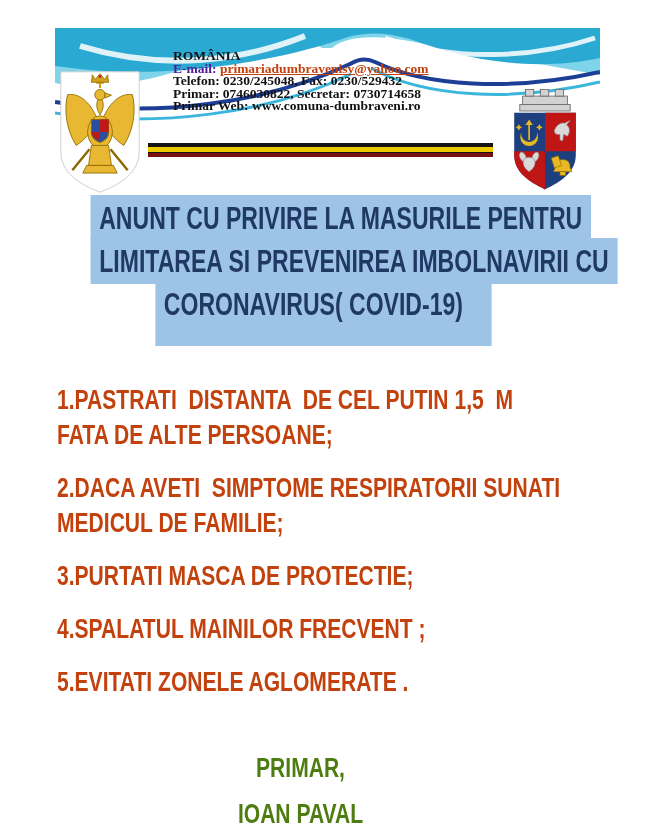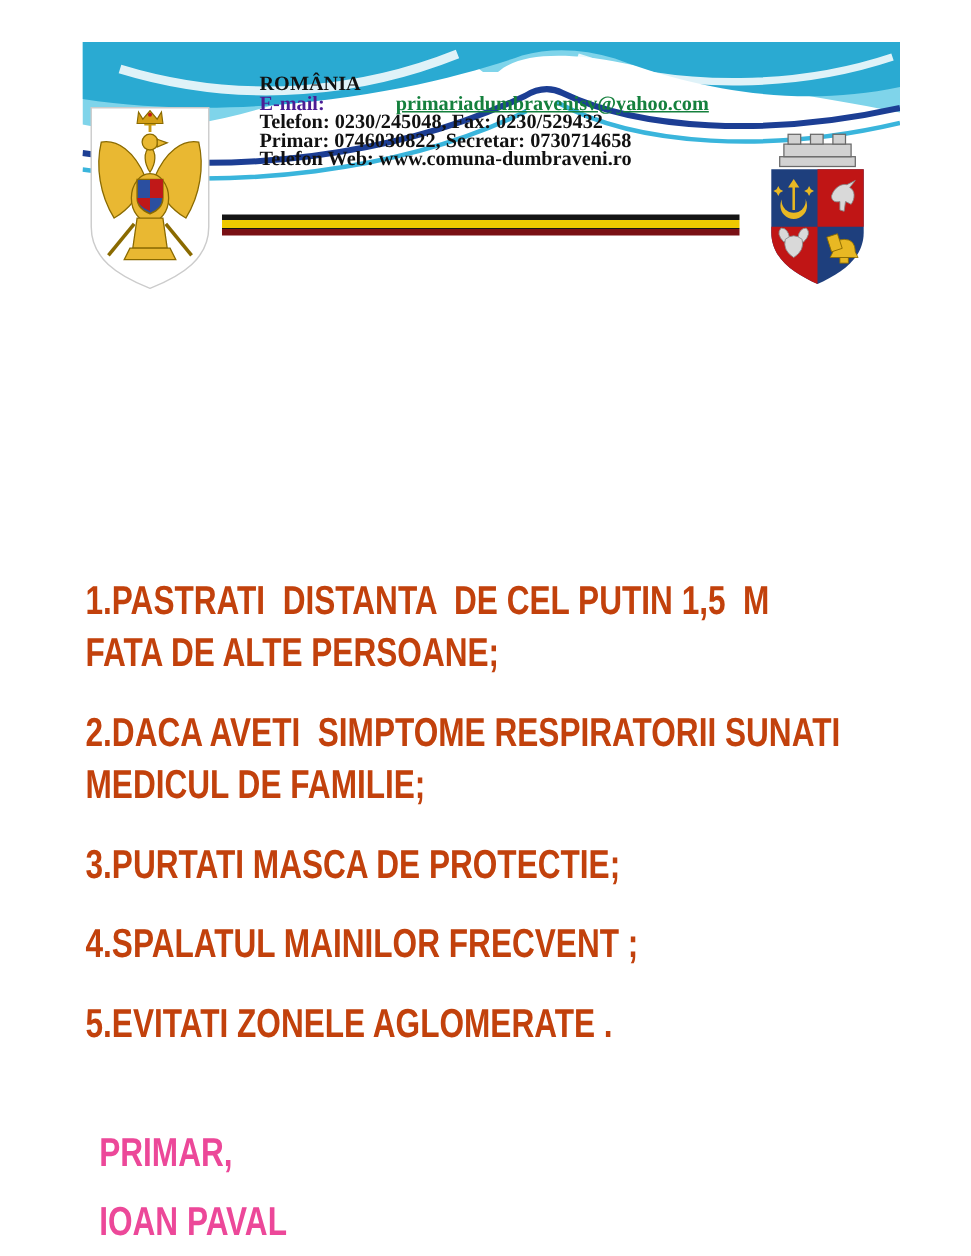--- a/index.html
+++ b/index.html
@@ -12,21 +12,21 @@
   .letterhead{position:absolute;left:55px;top:28px;width:545px;height:172px;}
   .wave{position:absolute;left:0;top:0;width:545px;height:115px;}
   .arms-left{position:absolute;left:2px;top:38px;width:86px;height:132px;}
   .arms-right{position:absolute;left:448px;top:50px;width:84px;height:122px;}
   .inst{
     position:absolute;left:118px;top:22px;width:310px;text-align:left;
     font-family:"Liberation Serif",serif;font-weight:bold;
     font-size:13.5px;line-height:12.6px;color:#111111;white-space:nowrap;
   }
   .inst .email-label{color:#4c1d95;}
-  .inst a.email-link{color:#15803d;text-decoration:underline;cursor:pointer;margin-left:44px;}
+  .inst a.email-link{color:#c2410c;text-decoration:underline;cursor:pointer;}
   .tricolor{
     position:absolute;left:93px;top:115px;width:345px;height:14px;
     background:linear-gradient(to bottom,
       #141414 0%,#141414 28%,
       #eec900 28%,#eec900 62%,
       #141414 62%,#141414 68%,
       #7a1014 68%,#7a1014 100%);
   }
 
   
@@ -38,22 +38,22 @@
   .title-line.ext .hl{padding-right:40px;padding-bottom:24px;}
 
   
   .measures{position:absolute;left:57px;top:383px;width:560px;color:#c2410c;}
   .measure{
     font-size:27px;font-weight:bold;line-height:35px;margin:0 0 18px 0;
     white-space:pre-wrap;transform:scaleX(.78);transform-origin:0 0;width:128%;
   }
 
   
-  .signature{position:absolute;left:0;top:751px;width:601px;text-align:left;
-             color:#ec4899;font-weight:bold;}
+  .signature{position:absolute;left:0;top:751px;width:601px;text-align:center;
+             color:#4d7c0f;font-weight:bold;}
   .sig-line{font-size:27px;line-height:35px;transform:scaleX(.78);transform-origin:50% 50%;}
   .sig-role{margin-bottom:11px;}
 </style>
 </head>
 <body>
 
 <div class="page">
 
   <div class="letterhead">
 
@@ -124,26 +124,31 @@
         <rect x="61" y="96" width="6" height="4"></rect>
         <rect x="53" y="80" width="8" height="11" transform="rotate(-18 57 85)"></rect>
       </g>
     </svg>
 
     <div class="inst">
       <div>ROMÂNIA</div>
       <div><span class="email-label">E-mail:</span> <a class="email-link">primariadumbravenisv@yahoo.com</a></div>
       <div>Telefon: 0230/245048, Fax: 0230/529432</div>
       <div>Primar: 0746030822, Secretar: 0730714658</div>
-      <div>Telefon Web: www.comuna-dumbraveni.ro</div>
+      <div>Primar Web: www.comuna-dumbraveni.ro</div>
     </div>
 
     <div class="tricolor"></div>
   </div>
 
+  <div class="title">
+    <div class="title-line"><span class="hl">ANUNT CU PRIVIRE LA MASURILE PENTRU</span></div>
+    <div class="title-line"><span class="hl">LIMITAREA SI PREVENIREA IMBOLNAVIRII CU</span></div>
+    <div class="title-line ext"><span class="hl">CORONAVIRUS( COVID-19)</span></div>
+  </div>
 
   <div class="measures">
     <p class="measure">1.PASTRATI  DISTANTA  DE CEL PUTIN 1,5  M
 FATA DE ALTE PERSOANE;</p>
     <p class="measure">2.DACA AVETI  SIMPTOME RESPIRATORII SUNATI
 MEDICUL DE FAMILIE;</p>
     <p class="measure">3.PURTATI MASCA DE PROTECTIE;</p>
     <p class="measure">4.SPALATUL MAINILOR FRECVENT ;</p>
     <p class="measure">5.EVITATI ZONELE AGLOMERATE .</p>
   </div>

